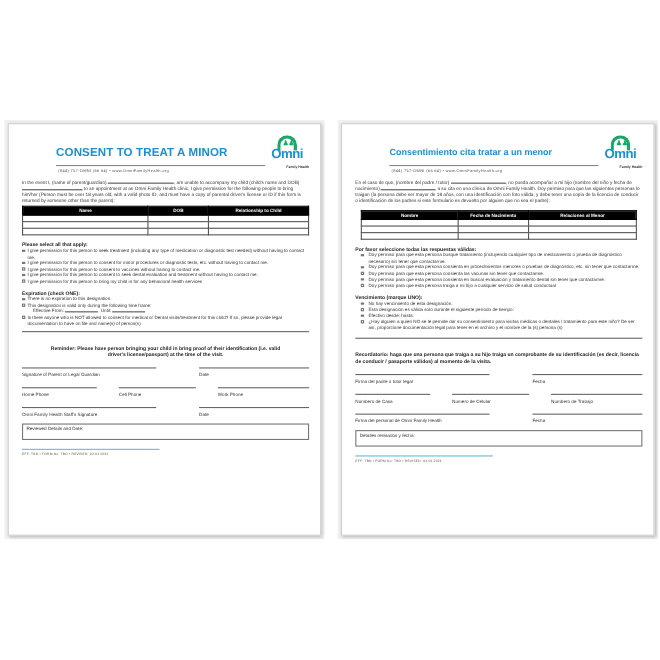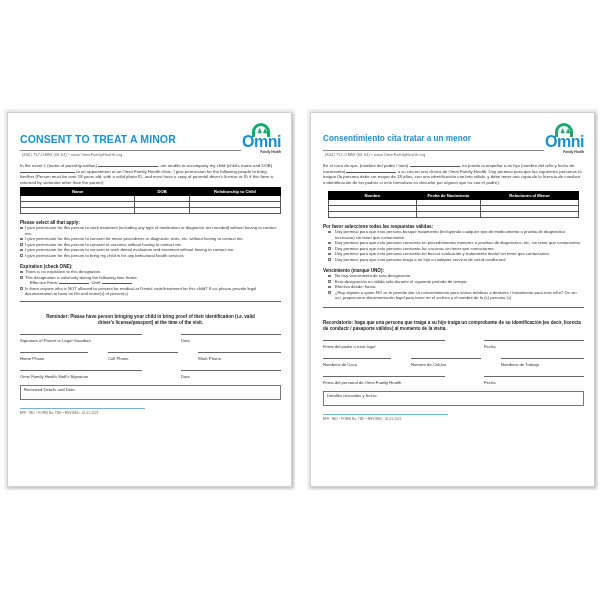--- a/index.html
+++ b/index.html
@@ -13,30 +13,30 @@
     height: 375px;
     background: #fff;
     border: 1px solid #cfcfcf;
     box-shadow: 1px 1px 3px rgba(0,0,0,0.25), 0 0 0 3px #f1f1f1;
     padding: 12px 10px 6px 12px;
     overflow: hidden;
   }
   .page.left { left: 7px; }
   .page.right { left: 310px; }
 
-  .hdr { position: relative; height: 34px; }
+  .hdr { position: relative; height: 34px; margin-left: 31px; }
   .title-en { color: #1b8fd0; font-weight: bold; font-size: 10.5px; letter-spacing: 0.1px; position: absolute; top: 8px; left: 0; }
   .title-es { color: #1b8fd0; font-weight: bold; font-size: 8.2px; position: absolute; top: 9px; left: 0; }
   .hdr-line { position: absolute; left: 0; right: 40px; top: 25px; border-top: 1px solid #888; }
   .contact { position: absolute; left: 2px; top: 28px; font-size: 3.6px; color: #555; letter-spacing: 0.3px; white-space: nowrap; }
 
   .logo { position: absolute; right: 0; top: -2px; width: 40px; height: 34px; }
   .logo .ring { position: absolute; left: 11px; top: 0; width: 18px; height: 14px; border: 3px solid #17a86a; border-bottom: none; border-radius: 10px 10px 0 0; }
   .logo .fig { position: absolute; left: 16px; top: 4px; width: 8px; height: 8px; color: #17a86a; font-size: 6px; font-weight: bold; text-align: center; line-height: 8px; }
-  .logo .word { position: absolute; left: 0; top: 10px; width: 40px; text-align: right; font-size: 16px; color: #1b8fd0; font-weight: bold; letter-spacing: -0.5px; }
+  .logo .word { position: absolute; left: 0; top: 10px; width: 40px; text-align: center; font-size: 12px; color: #1b8fd0; font-weight: bold; letter-spacing: -0.5px; }
   .logo .sub { position: absolute; left: 0; top: 27px; width: 40px; text-align: right; font-size: 3.2px; color: #333; font-weight: bold; }
 
   .para { font-size: 4.3px; line-height: 5.6px; color: #333; margin-top: 4px; }
   .para .blank { display: inline-block; border-bottom: 0.5px solid #555; height: 4px; }
 
   table.persons { width: 100%; border-collapse: collapse; margin-top: 2px; font-size: 4.2px; }
   table.persons th { background: #000; color: #fff; font-weight: bold; padding: 1px 2px; text-align: center; border: 0.5px solid #000; }
   table.persons td { border: 0.6px solid #555; height: 6px; }
 
   .sect-title { font-size: 4.6px; font-weight: bold; color: #222; margin-top: 6px; }

